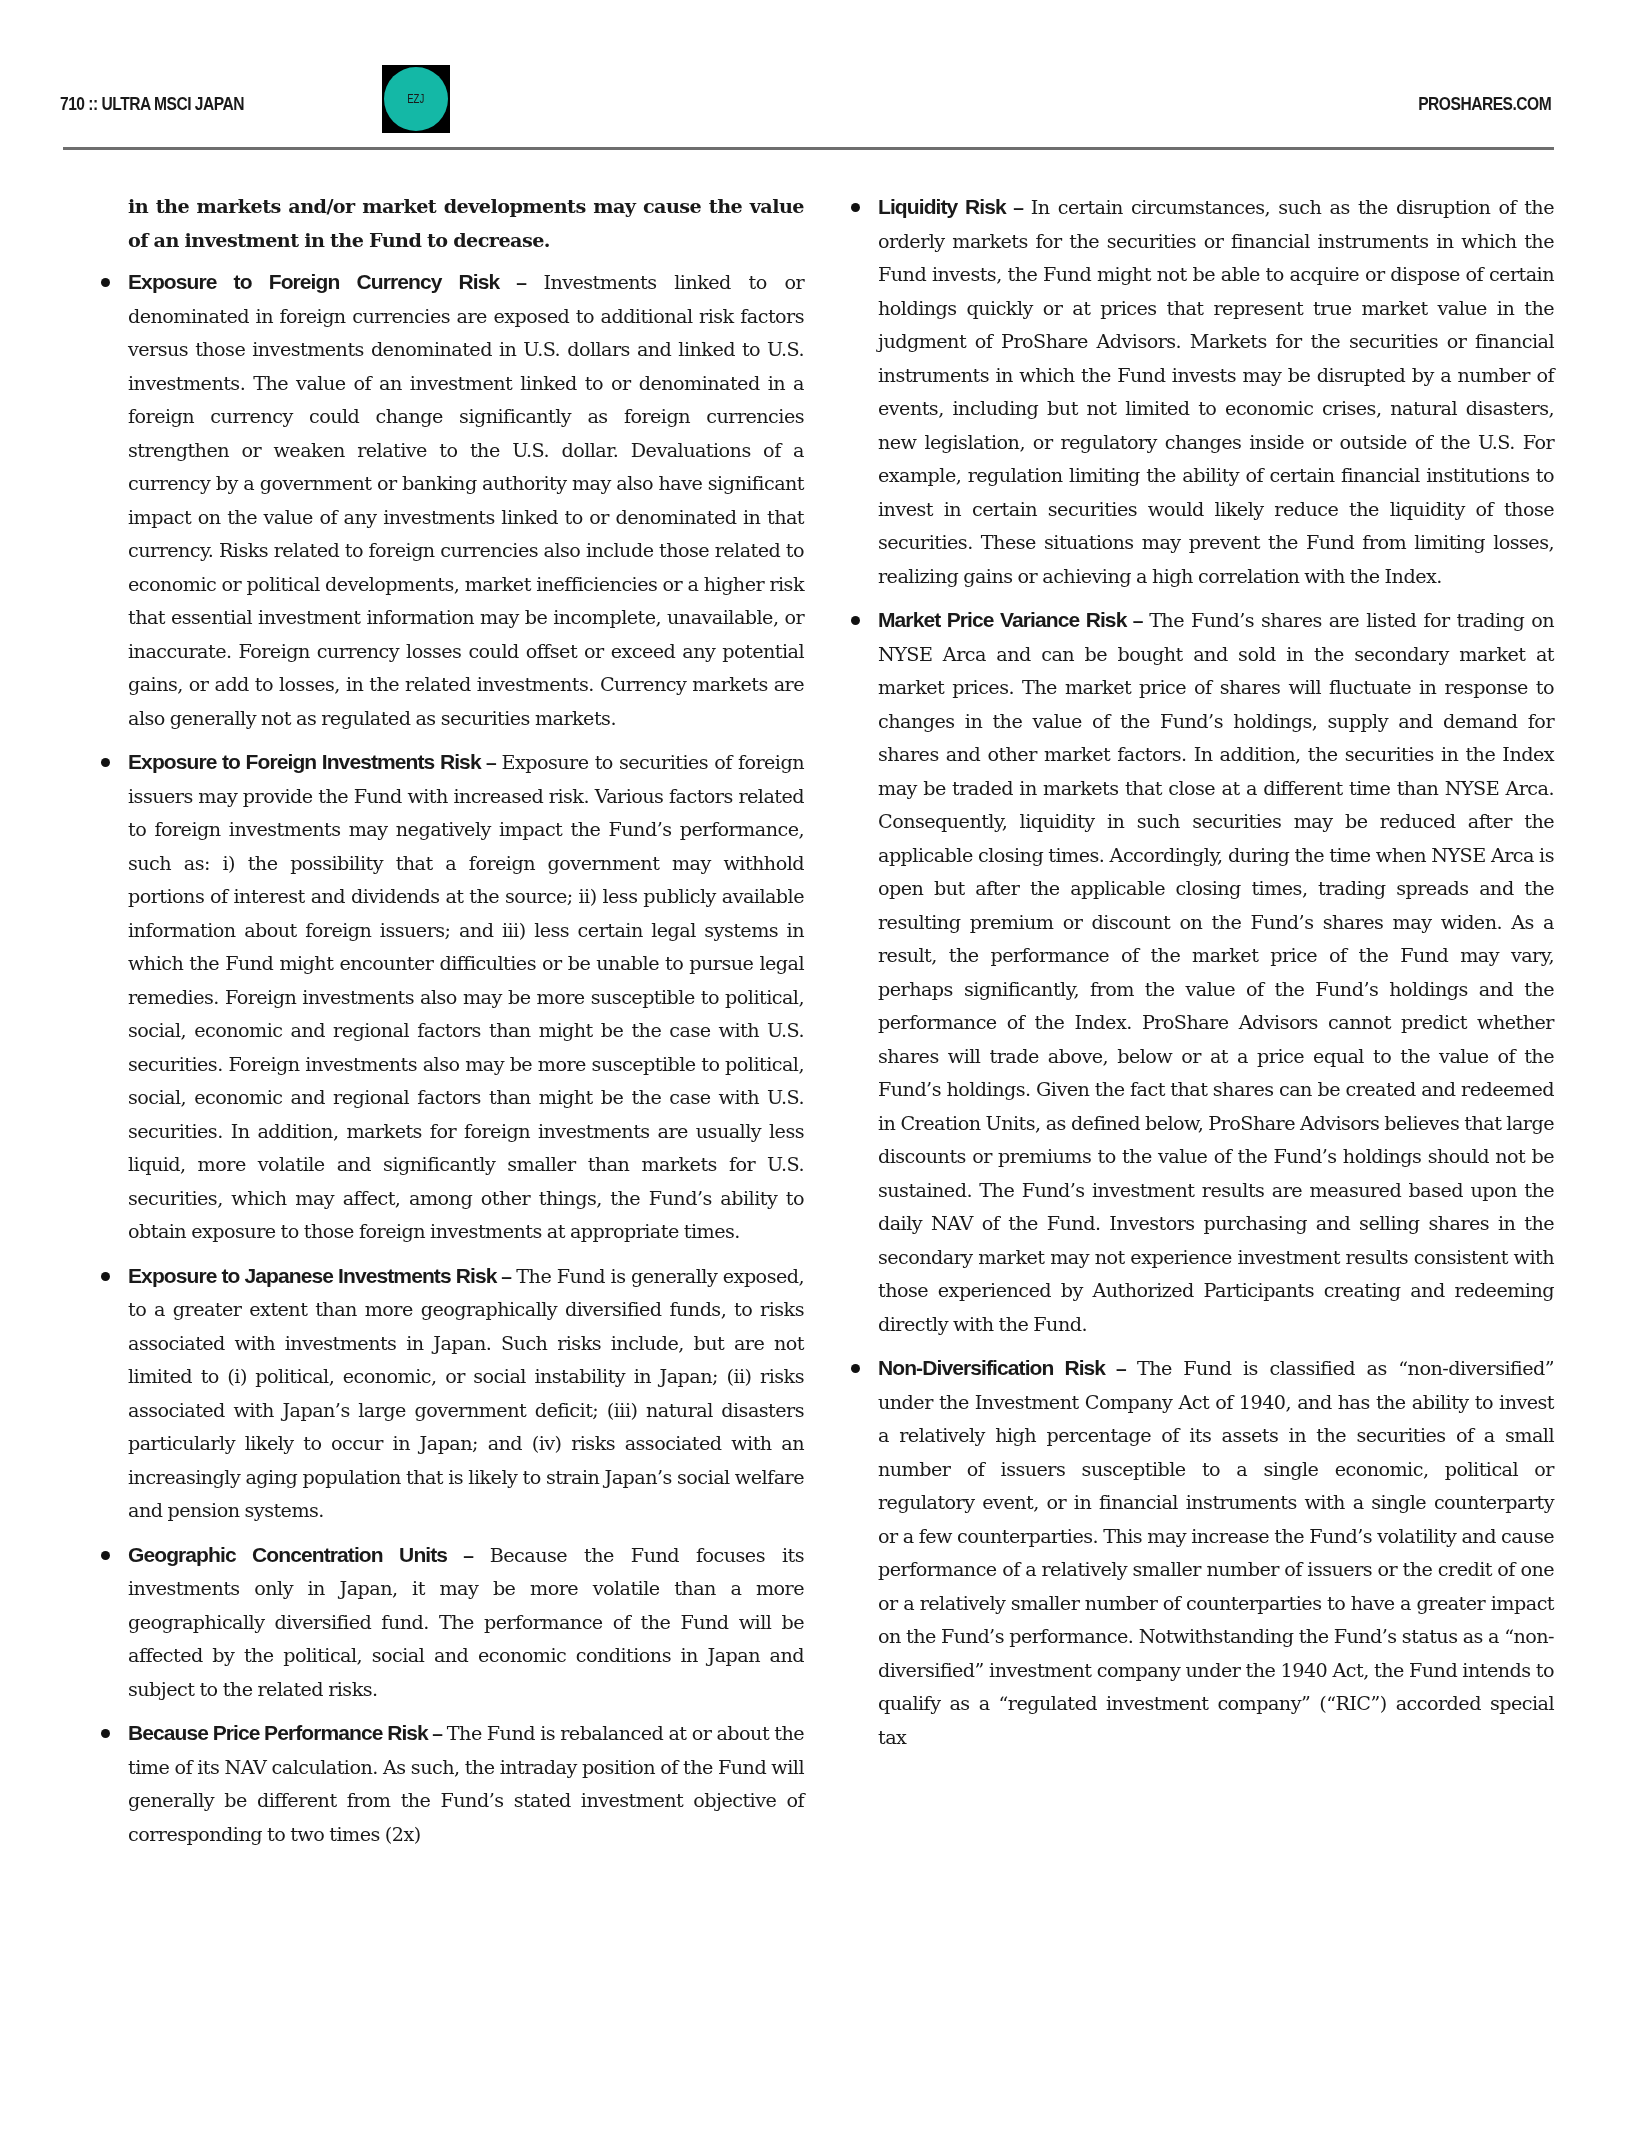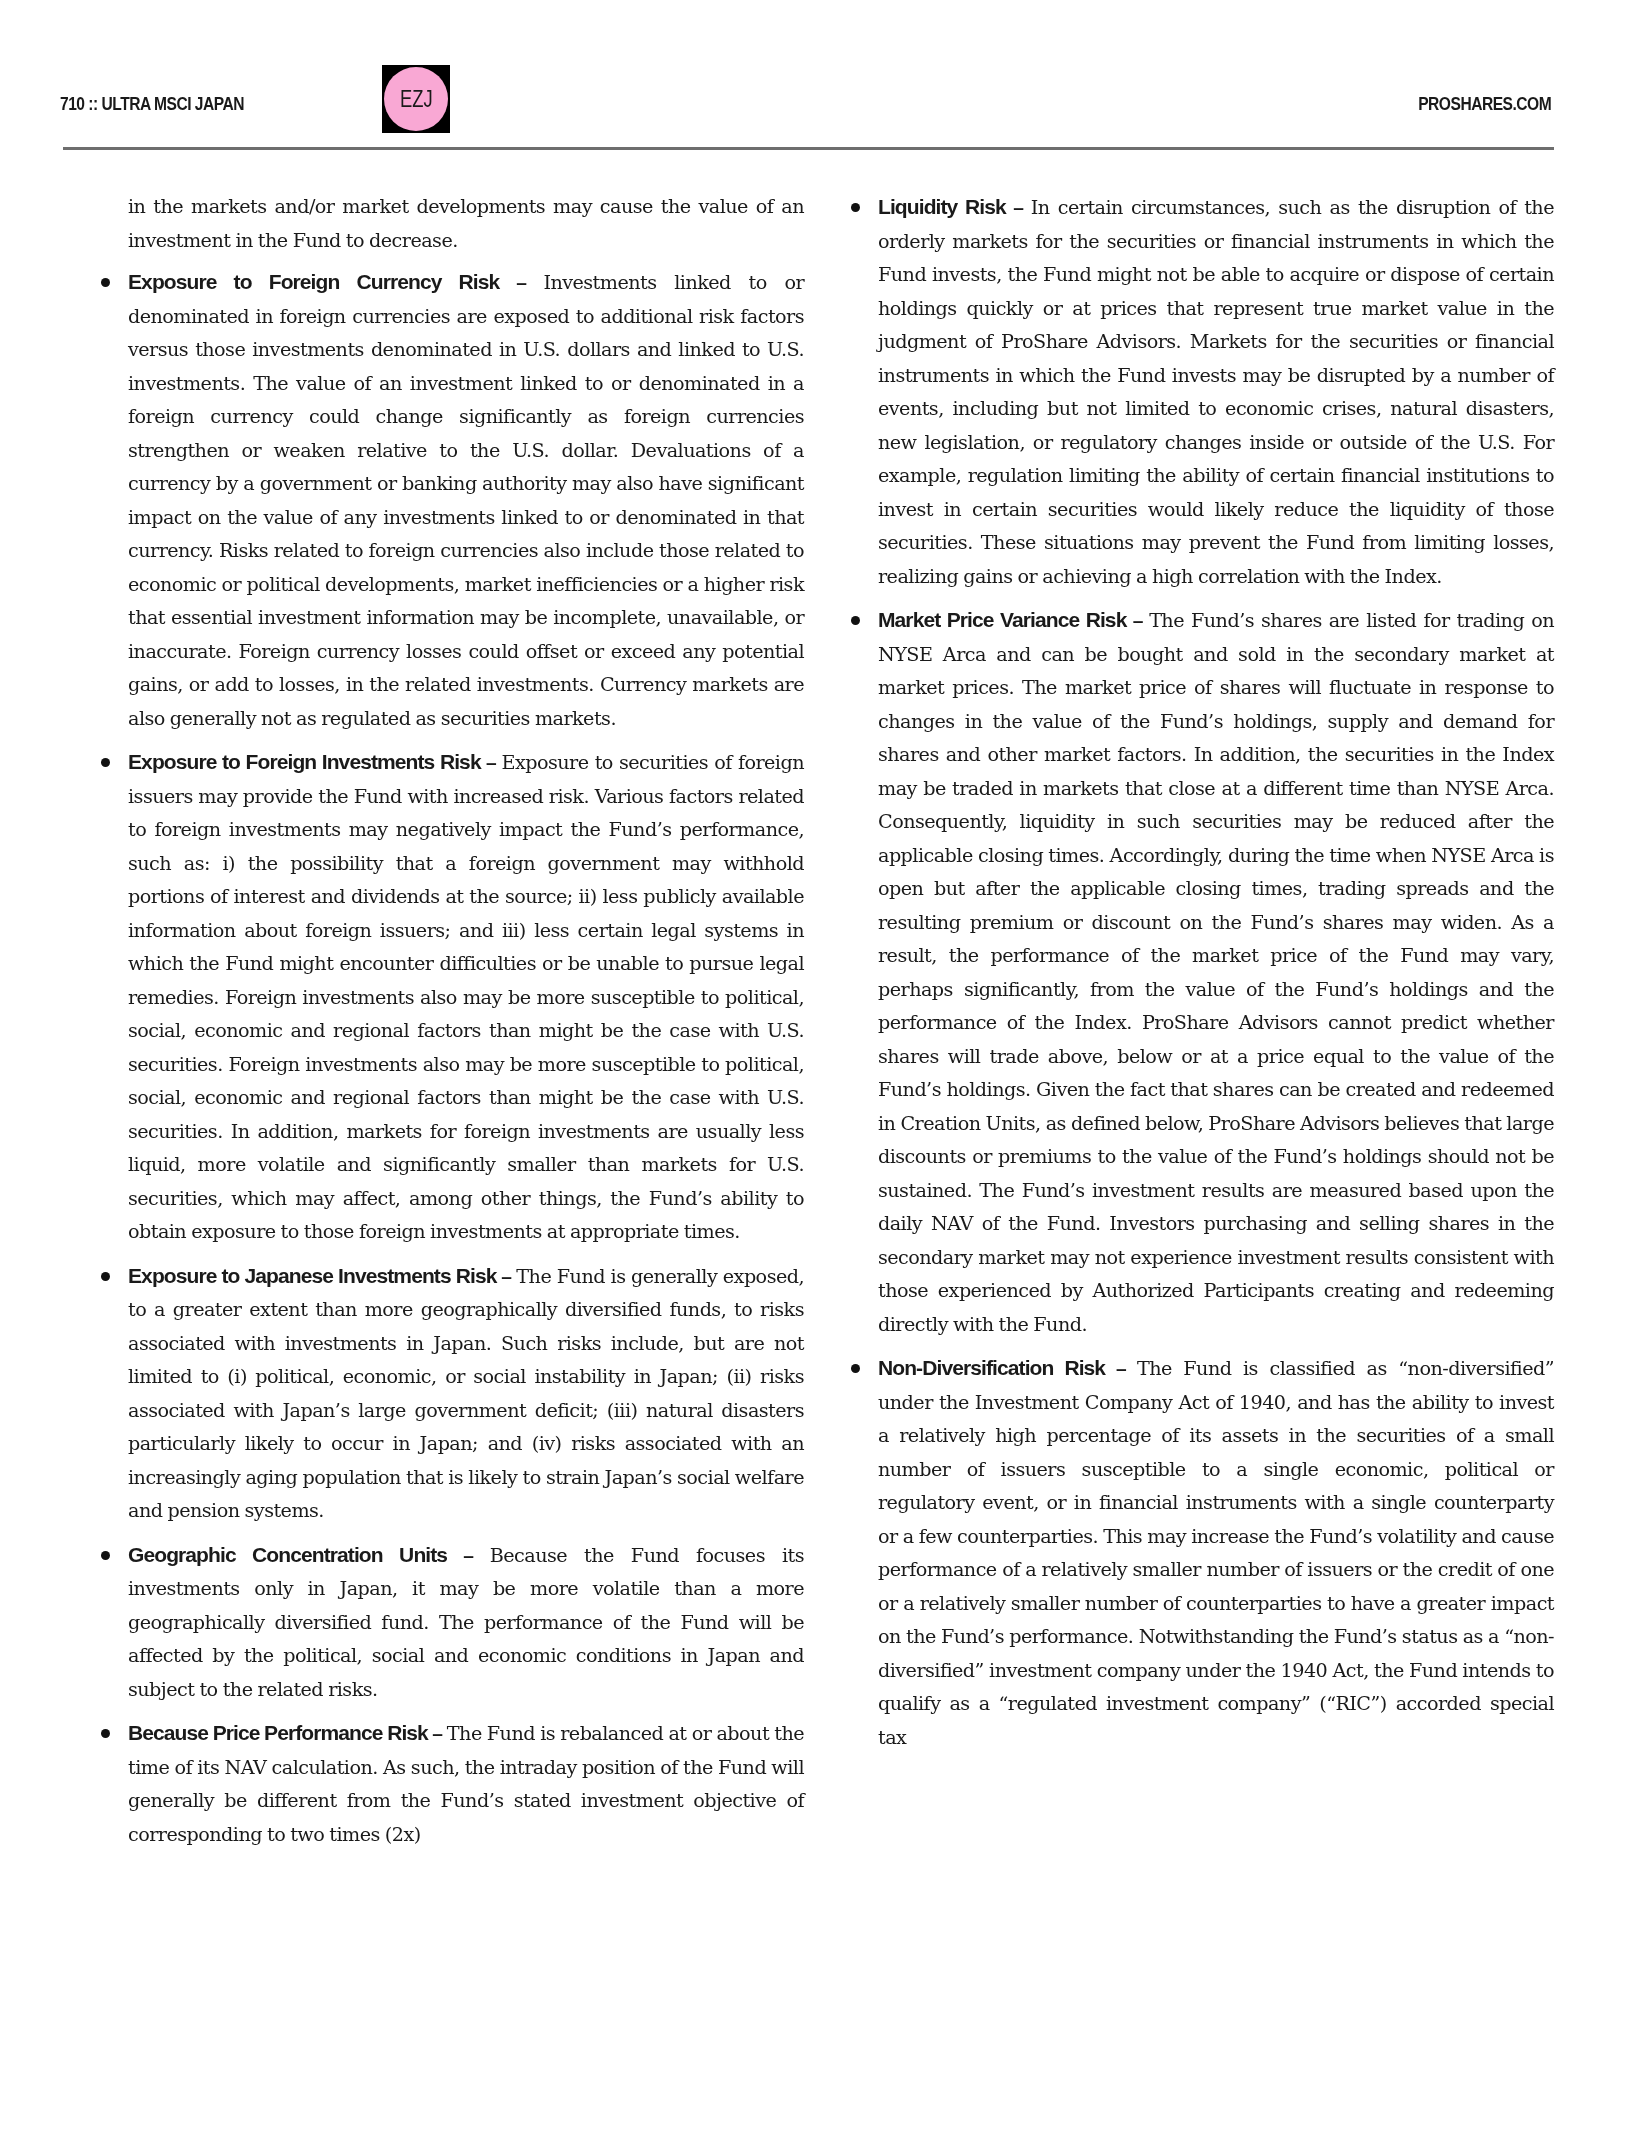--- a/index.html
+++ b/index.html
@@ -1,27 +1,27 @@
 <!DOCTYPE html>
 <html><head>
 <meta charset="utf-8">
 <style>
   html, body { margin: 0; padding: 0; background: #ffffff; }
   body { width: 1650px; height: 2150px; position: relative; overflow: hidden; color: #1a1a1a; }
   .header { position: absolute; left: 60px; top: 60px; width: 1491px; height: 90px; }
   .hdr-left { position: absolute; left: 0; top: 33px; font-family: "Liberation Sans", sans-serif; font-weight: bold; font-size: 19px; letter-spacing: -0.6px; transform: scaleX(0.82); transform-origin: left center; white-space: nowrap; }
   .hdr-right { position: absolute; right: 0; top: 33px; font-family: "Liberation Sans", sans-serif; font-weight: bold; font-size: 19px; letter-spacing: -0.6px; transform: scaleX(0.82); transform-origin: right center; white-space: nowrap; }
   .ticker-badge { position: absolute; left: 322px; top: 5px; width: 68px; height: 68px; background: #000; }
-  .ticker-badge .circle { position: absolute; left: 2px; top: 2px; width: 64px; height: 64px; border-radius: 50%; background: #f9a8d4; display: flex; align-items: center; justify-content: center; font-family: "Liberation Sans", sans-serif; font-size: 23px; transform: none; }
+  .ticker-badge .circle { position: absolute; left: 2px; top: 2px; width: 64px; height: 64px; border-radius: 50%; background: #14b8a6; display: flex; align-items: center; justify-content: center; font-family: "Liberation Sans", sans-serif; font-size: 12px; transform: none; }
   .ticker-badge .circle span { display: inline-block; transform: scaleX(0.8); }
   .rule { position: absolute; left: 63px; top: 147px; width: 1491px; height: 3px; background: #6e6e6e; }
   .col { position: absolute; top: 190px; width: 676px; font-family: "DejaVu Serif", serif; font-size: 19.2px; line-height: 33.5px; text-align: justify; letter-spacing: -0.55px; word-spacing: -0.5px; }
   .col-left { left: 128px; }
   .col-right { left: 878px; }
-  .para { margin: 0 0 8px 0; }
+  .para { margin: 0 0 8px 0; font-weight: bold; }
   .item { position: relative; margin: 0 0 10px 0; }
   .bullet { position: absolute; left: -27px; top: 13px; width: 9px; height: 9px; border-radius: 50%; background: #111; }
   .term { font-family: "Liberation Sans", sans-serif; font-weight: bold; font-size: 21px; letter-spacing: -0.9px; }
   .dash { font-family: "Liberation Sans", sans-serif; font-weight: bold; }
 </style>
 </head>
 <body>
 
 <div class="header">
   <div class="hdr-left">710 :: ULTRA MSCI JAPAN</div>

